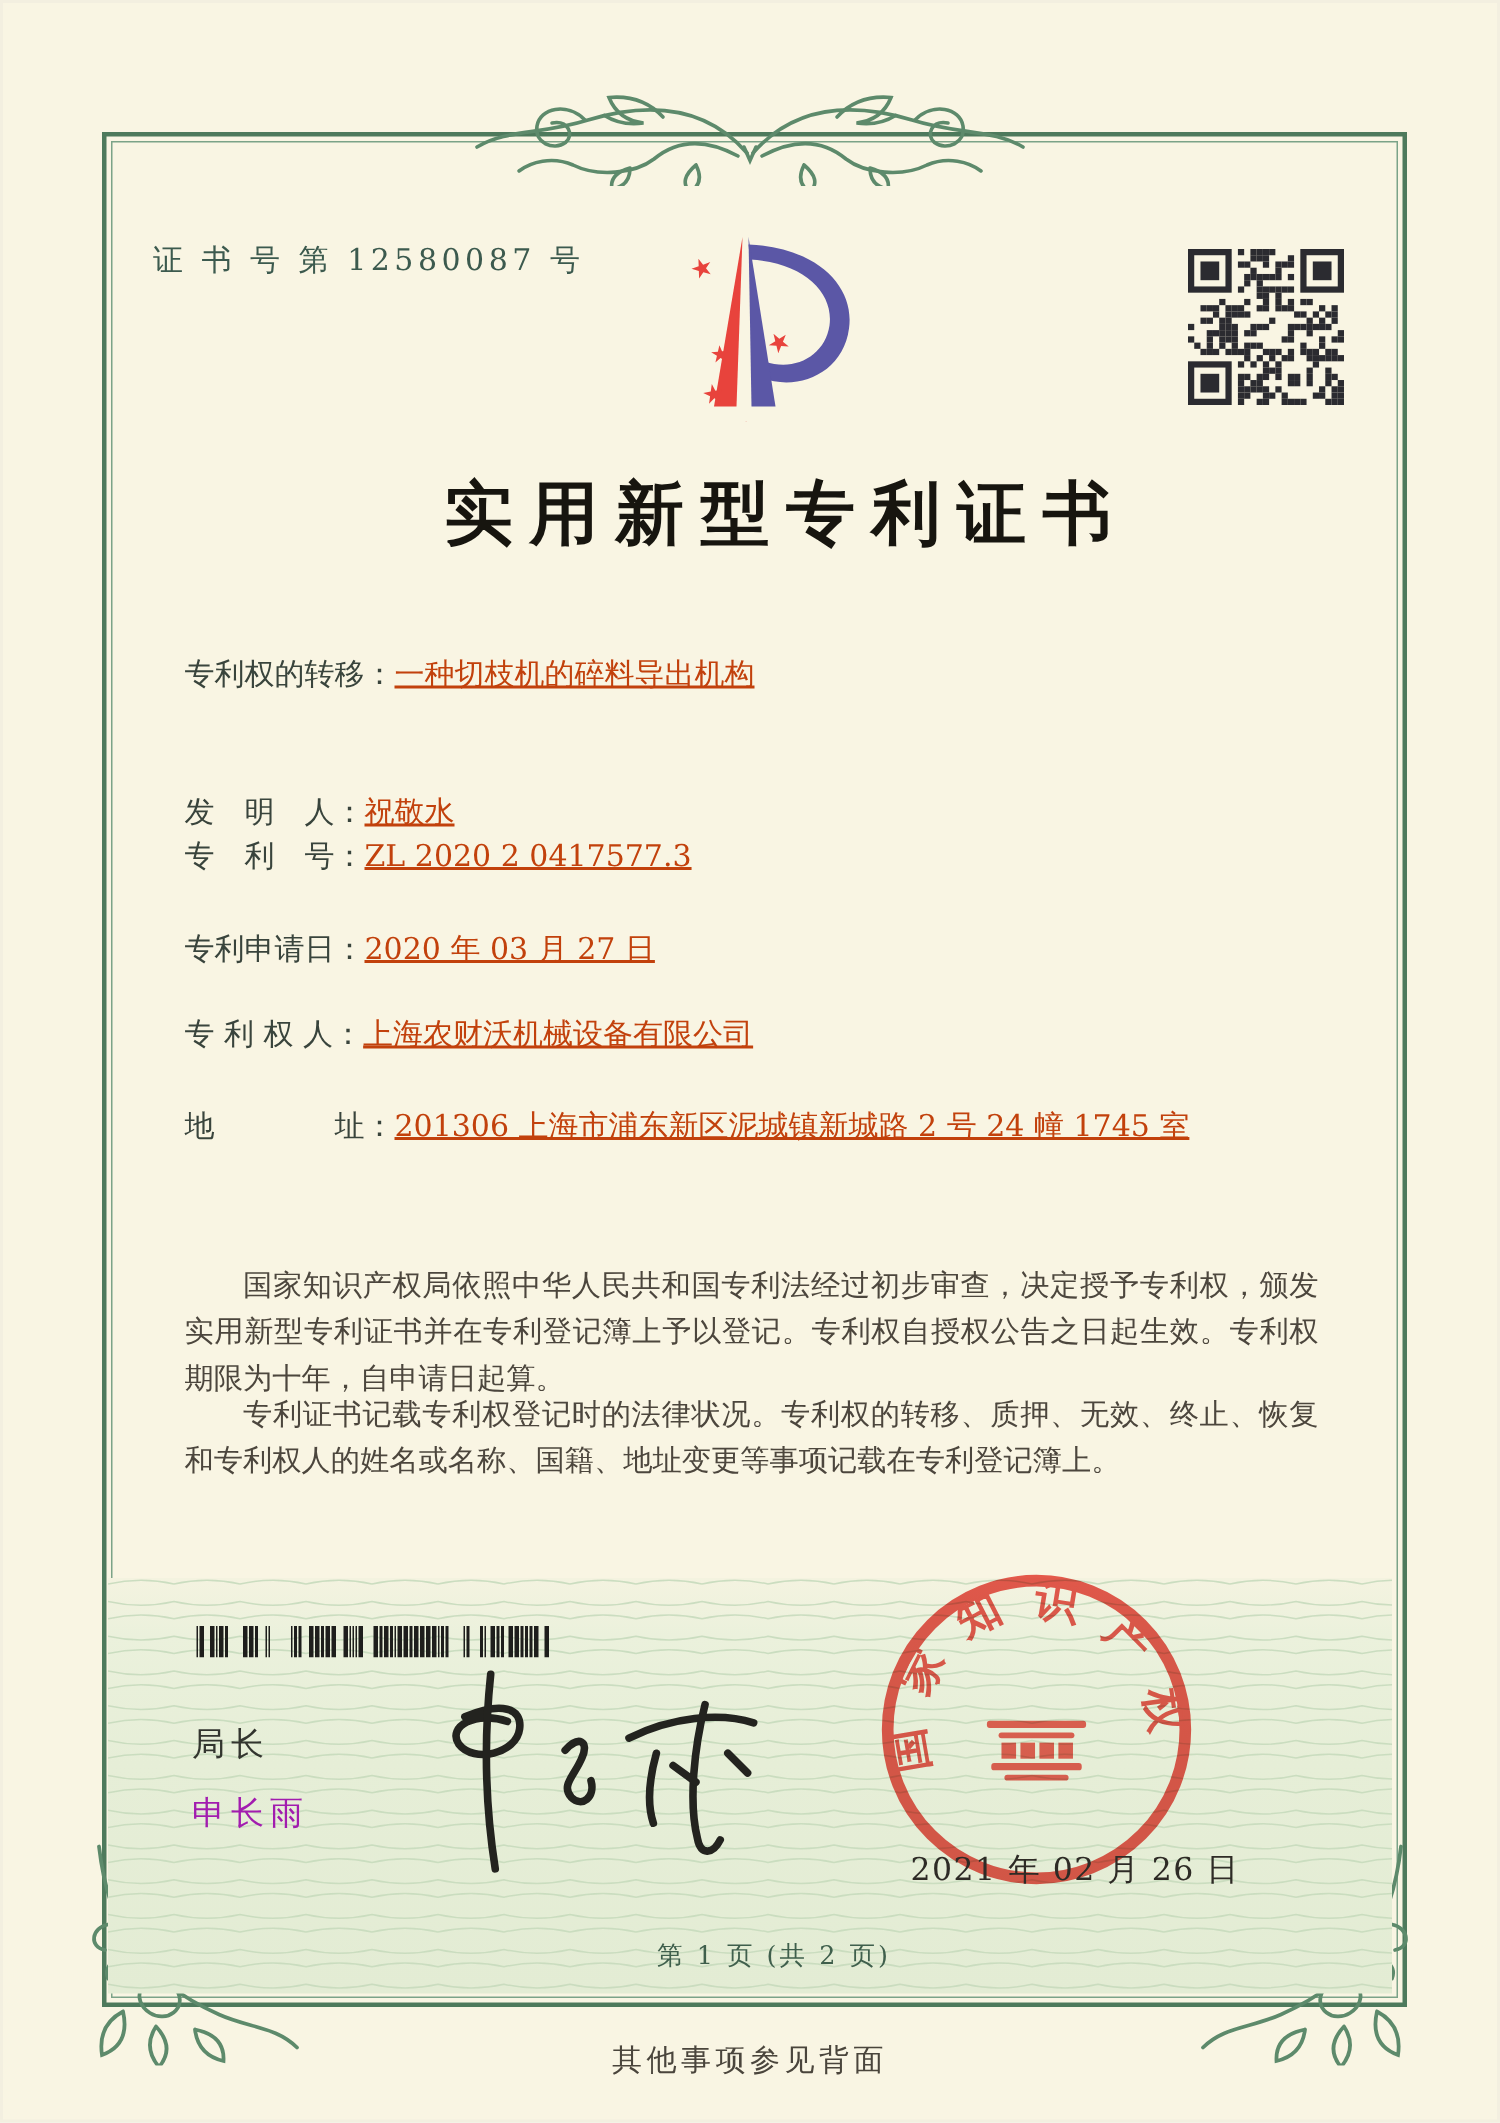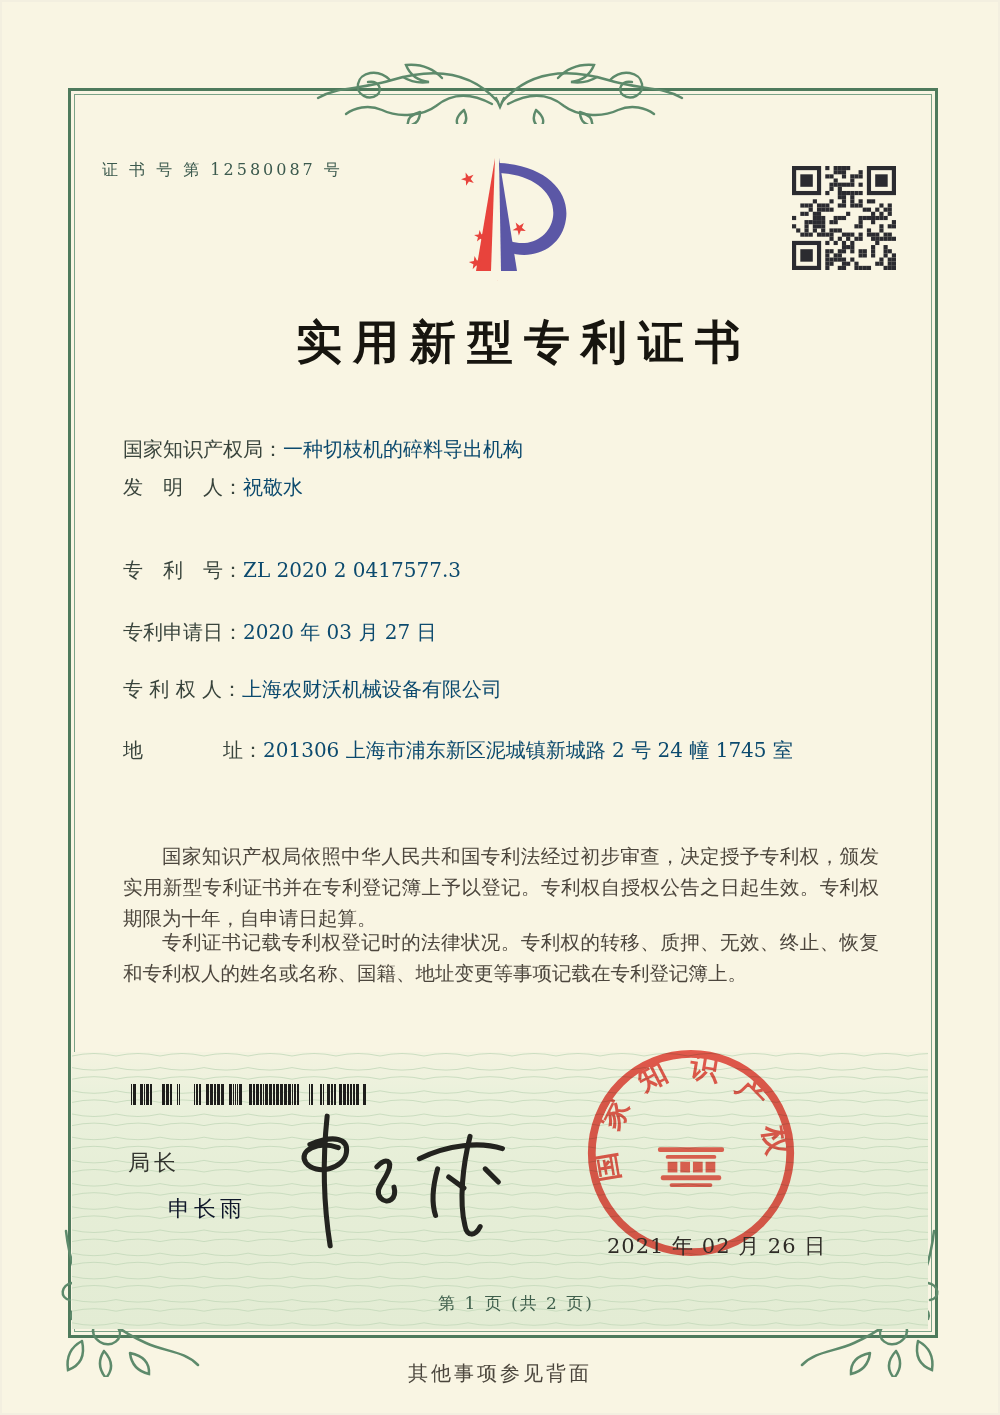--- a/index.html
+++ b/index.html
@@ -3,42 +3,42 @@
 <meta charset="utf-8">
 <style>
   html,body{margin:0;padding:0;background:#efefeb;}
   #page{position:relative;width:1000px;height:1415px;background:#f9f5e3;overflow:hidden;
         font-family:"DejaVu Serif","Liberation Serif",serif;box-shadow:inset 0 0 0 2px #f3efe0;}
   
   #frame{position:absolute;left:68px;top:88px;width:864px;height:1244px;border:3px solid #4e7a5c;}
   #frame .inner{position:absolute;left:3px;top:3px;right:3px;bottom:3px;border:1px solid #7ba388;}
   .orn{position:absolute;pointer-events:none;}
   
-  #certno{position:absolute;left:102px;top:160px;font-size:16px;letter-spacing:3px;color:#3c5a4e;}
+  #certno{position:absolute;left:102px;top:160px;font-size:20px;letter-spacing:3px;color:#3c5a4e;}
   #qr{position:absolute;left:792px;top:166px;width:104px;height:104px;}
   #logo{position:absolute;left:420px;top:153px;width:160px;height:128px;}
   #title{position:absolute;left:0;top:312px;width:1000px;text-align:center;
          font-size:46px;font-weight:bold;color:#17150f;letter-spacing:11px;padding-left:24px;}
   
   .row{position:absolute;left:123px;font-size:20px;color:#3e463f;white-space:nowrap;}
   .row .lb{color:#39443c;}
-  .row .val{color:#0c4a6e;}
+  .row .val{color:#c2410c;text-decoration:underline;}
   .pair2{position:absolute;left:490px;top:0;}
   
   .para{position:absolute;left:123px;width:756px;font-size:19.5px;line-height:31px;
         color:#4c463d;text-align:justify;text-indent:2em;}
   
   #band{position:absolute;left:72px;top:1052px;width:856px;height:277px;
         background:linear-gradient(180deg,#f4f3e0 0%,#ebf1dc 14%,#e6eed7 45%,#e3ecd4 100%);}
   #band svg.waves{position:absolute;left:0;top:0;width:100%;height:100%;}
   #barcode{position:absolute;left:125px;top:1084px;width:250px;height:21px;}
   #director-title{position:absolute;left:128px;top:1148px;font-size:22px;color:#33352f;
         font-family:Liberation Sans, sans-serif;letter-spacing:4px;}
-  #director-name{position:absolute;left:128px;top:1194px;font-size:22px;color:#0f172a;
-        font-family:"DejaVu Sans","Liberation Sans",sans-serif;letter-spacing:4px;margin-left:40px;}
+  #director-name{position:absolute;left:128px;top:1194px;font-size:22px;color:#a21caf;
+        font-family:"DejaVu Sans","Liberation Sans",sans-serif;letter-spacing:4px;}
   #signature{position:absolute;left:268px;top:1104px;width:250px;height:152px;}
   #seal{position:absolute;left:584px;top:1046px;width:214px;height:214px;opacity:.88;mix-blend-mode:multiply;}
   #seal-date{position:absolute;left:607px;top:1232px;font-size:21px;color:#2e2b26;letter-spacing:1px;}
   #page-info{position:absolute;left:16px;top:1292px;width:1000px;text-align:center;
         font-size:17px;color:#3f5f4c;letter-spacing:2px;}
   #back-note{position:absolute;left:0;top:1360px;width:1000px;text-align:center;
         font-size:20px;color:#4a453c;letter-spacing:3px;}
 </style>
 </head>
 <body>
@@ -317,23 +317,23 @@
       <g>
         <rect x="0" y="72" width="28" height="28" fill="#2b2b30"></rect>
         <rect x="4" y="76" width="20" height="20" fill="#f9f5e3"></rect>
         <rect x="8" y="80" width="12" height="12" fill="#2b2b30"></rect>
       </g>
     </svg>
 
   <div id="title">实用新型专利证书</div>
 
   <div class="row" style="top:436px">
-    <span class="lb">国家知识产权局：</span><span class="val">一种切枝机的碎料导出机构</span>
-  </div>
-  <div class="row" style="top:474px">
+    <span class="lb">专利权的转移：</span><span class="val">一种切枝机的碎料导出机构</span>
+  </div>
+  <div class="row" style="top:528px">
     <span class="lb">发　明　人：</span><span class="val">祝敬水</span>
   </div>
   <div class="row" style="top:557px">
     <span class="lb">专　利　号：</span><span class="val">ZL 2020 2 0417577.3</span>
   </div>
   <div class="row" style="top:619px">
     <span class="lb">专利申请日：</span><span class="val">2020 年 03 月 27 日</span>
   </div>
   <div class="row" style="top:676px">
     <span class="lb">专 利 权 人：</span><span class="val">上海农财沃机械设备有限公司</span>

